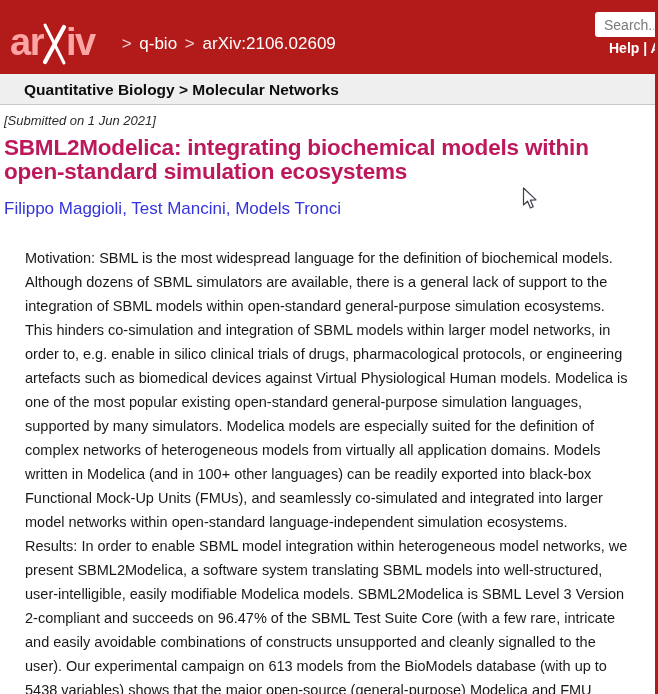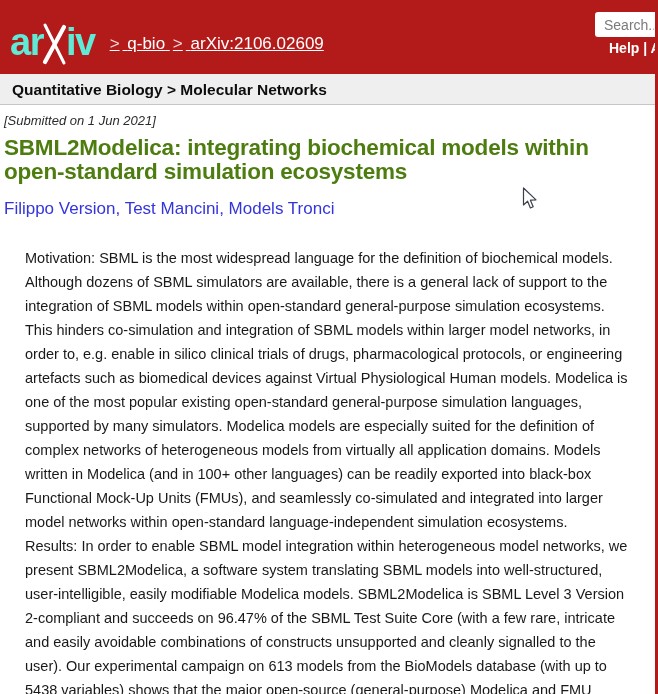--- a/index.html
+++ b/index.html
@@ -29,33 +29,32 @@
   .logo {
     display: inline-flex;
     align-items: flex-end;
     cursor: pointer;
   }
   .logo-ar, .logo-iv {
     font-size: 38px;
     font-weight: bold;
     letter-spacing: -1.5px;
     line-height: 40px;
-    color: #5eead4;
+    color: #fca5a5;
   }
   .logo-chi {
     display: inline-block;
     margin: 0 -2px;
     transform: translateY(9px);
   }
   .breadcrumb {
-    margin-left: 12px;
+    margin-left: 24px;
     font-size: 17px;
     color: #fff;
     transform: translateY(-6px);
-    text-decoration: underline;
   }
   .breadcrumb .sep { color: #f1d8d8; padding: 0 3px; }
   .breadcrumb a { color: #fff; text-decoration: none; }
 
   .search-input {
     position: absolute;
     left: 595px; top: 12px;
     width: 63px; height: 25px;
     border: none; outline: none;
     border-radius: 3px;
@@ -75,41 +74,41 @@
     white-space: nowrap;
     cursor: pointer;
   }
 
   
   .subject-band {
     height: 31px;
     background: #efefef;
     border-bottom: 1px solid #c6c6c6;
     line-height: 31px;
-    padding-left: 12px;
+    padding-left: 24px;
     font-size: 15.5px;
     font-weight: bold;
     color: #0d0d0d;
   }
 
   
   .content { padding: 8px 14px 0 4px; }
   .dateline {
     font-style: italic;
     font-size: 13px;
     color: #2c2c2c;
     margin: 0;
   }
   .title {
     margin: 8px 0 0 0;
     font-size: 22.5px;
     font-weight: bold;
     line-height: 23.5px;
     letter-spacing: -0.2px;
-    color: #4d7c0f;
+    color: #be185d;
     max-width: 632px;
   }
   .authors {
     margin-top: 16px;
     font-size: 17px;
     color: #3434dd;
   }
   .authors a {
     color: #3434dd;
     text-decoration: none;
@@ -175,21 +174,21 @@
 </div>
 
 <div class="subject-band">Quantitative Biology &gt; Molecular Networks</div>
 
 <div class="content">
   <p class="dateline">[Submitted on 1 Jun 2021]</p>
 
   <h1 class="title">SBML2Modelica: integrating biochemical models within open-standard simulation ecosystems</h1>
 
   <div class="authors">
-    <a>Filippo Version</a><span>, </span><a>Test Mancini</a><span>, </span><a>Models Tronci</a>
+    <a>Filippo Maggioli</a><span>, </span><a>Test Mancini</a><span>, </span><a>Models Tronci</a>
   </div>
 
   <div class="abstract">
     <p>Motivation: SBML is the most widespread language for the definition of biochemical models. Although dozens of SBML simulators are available, there is a general lack of support to the integration of SBML models within open-standard general-purpose simulation ecosystems. This hinders co-simulation and integration of SBML models within larger model networks, in order to, e.g. enable in silico clinical trials of drugs, pharmacological protocols, or engineering artefacts such as biomedical devices against Virtual Physiological Human models. Modelica is one of the most popular existing open-standard general-purpose simulation languages, supported by many simulators. Modelica models are especially suited for the definition of complex networks of heterogeneous models from virtually all application domains. Models written in Modelica (and in 100+ other languages) can be readily exported into black-box Functional Mock-Up Units (FMUs), and seamlessly co-simulated and integrated into larger model networks within open-standard language-independent simulation ecosystems.</p>
     <p>Results: In order to enable SBML model integration within heterogeneous model networks, we present SBML2Modelica, a software system translating SBML models into well-structured, user-intelligible, easily modifiable Modelica models. SBML2Modelica is SBML Level 3 Version 2-compliant and succeeds on 96.47% of the SBML Test Suite Core (with a few rare, intricate and easily avoidable combinations of constructs unsupported and cleanly signalled to the user). Our experimental campaign on 613 models from the BioModels database (with up to 5438 variables) shows that the major open-source (general-purpose) Modelica and FMU simulators achieve performance comparable to state-of-the-art specialized SBML simulators.</p>
     <p>
       <span>Availability and pharmacological:</span>
       <a>this https URL</a>
     </p>
   </div>

